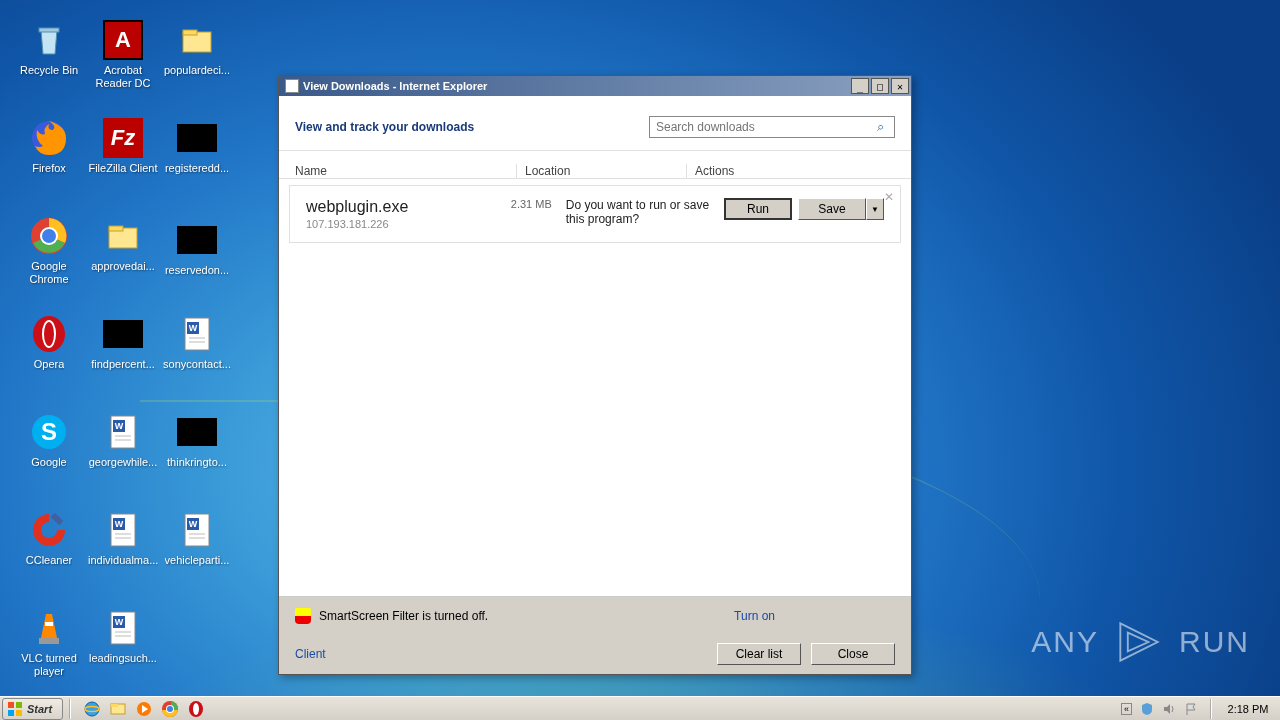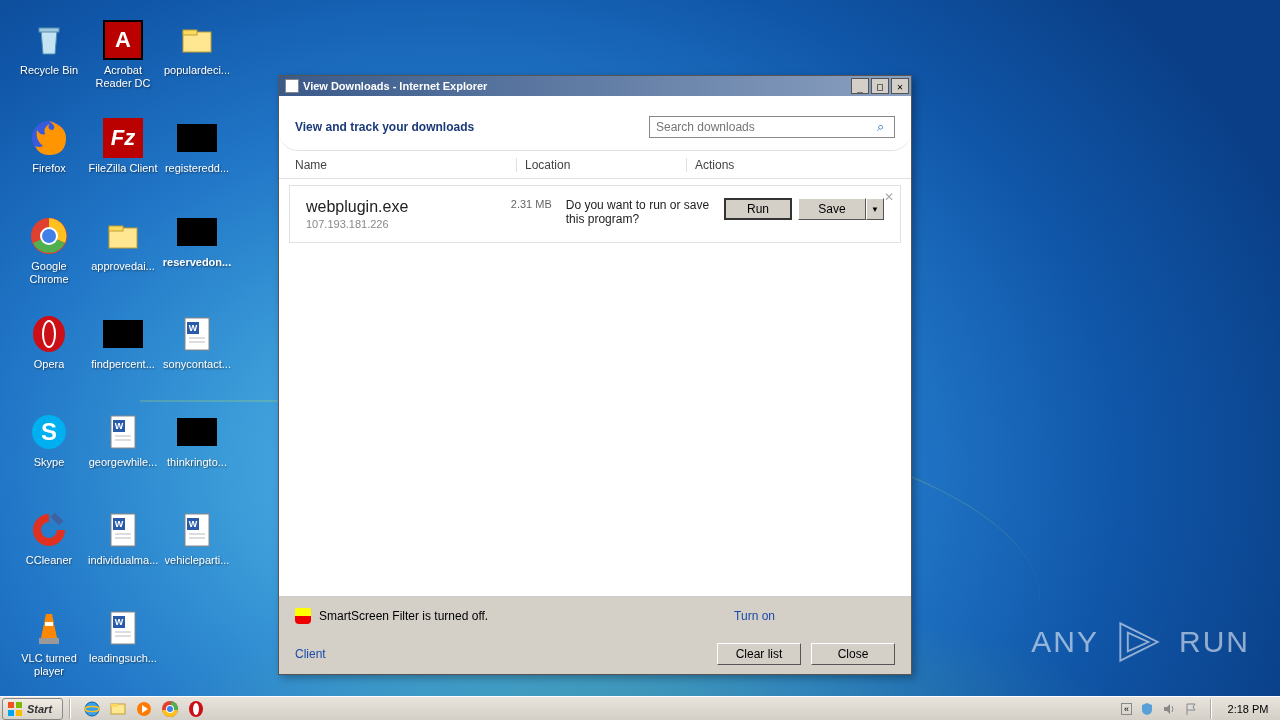--- a/index.html
+++ b/index.html
@@ -31,27 +31,27 @@
 .dialog {
   position: absolute; left: 278px; top: 75px; width: 634px; height: 600px;
   border: 1px solid #555; background: #fff; box-shadow: 3px 3px 8px rgba(0,0,0,0.3);
 }
 .titlebar { height: 20px; background: linear-gradient(to right, #3a5a8a, #8aa0c0); display:flex; align-items:center; padding:0 2px; }
 .titlebar-icon { width:14px; height:14px; background:#fff; margin:0 4px; border:1px solid #888; }
 .titlebar-text { color:#fff; font-size:11px; font-weight:bold; flex:1; }
 .winbtns { display:flex; gap:2px; }
 .winbtn { width:18px; height:16px; background:#d4d0c8; border:1px solid #555; font-size:10px; display:flex; align-items:center; justify-content:center; cursor:pointer; font-family:monospace; }
 
-.dialog-header { padding:20px 16px 12px 16px; display:flex; align-items:center; justify-content:space-between; border-bottom:1px solid #e0e0e0;border-radius:19px; }
+.dialog-header { padding:20px 16px 12px 16px; display:flex; align-items:center; justify-content:space-between; border-bottom:1px solid #e0e0e0; }
 .dialog-header .title { color:#1a3a7a; font-weight:bold; font-size:12px; }
 .searchbox { position:relative; width:246px; }
 .searchbox input { width:100%; height:22px; border:1px solid #888; padding:0 22px 0 6px; font-size:12px; color:#666; }
 .searchbox .sicon { position:absolute; right:4px; top:3px; width:14px; height:14px; color:#2a6aa8; font-size:13px; }
 
-.columns { display:flex; height:28px; border-bottom:1px solid #e0e0e0; align-items:center; color:#444; font-size:12px; }
+.columns { display:flex; height:28px; border-bottom:1px solid #e0e0e0; align-items:flex-end; color:#444; font-size:12px; }
 .col-name { width:238px; padding-left:16px; border-right:1px solid #e0e0e0; }
 .col-location { width:170px; padding-left:8px; border-right:1px solid #e0e0e0; }
 .col-actions { flex:1; padding-left:8px; }
 
 .download-row { display:flex; padding:12px 16px; border:1px solid #e0e0e0; margin:6px 10px; position:relative; align-items:flex-start; }
 .download-row .nm { width:218px; }
 .download-row .fname { font-size:16px; color:#222; }
 .download-row .src { font-size:11px; color:#888; margin-top:2px; }
 .download-row .size { width:60px; font-size:11px; color:#666; text-align:right; padding-right:14px; }
 .download-row .loc { width:170px; font-size:12px; color:#222; }
@@ -154,21 +154,21 @@
     </div>
     <div class="desktop-icon" style="position: absolute; left: 80px; top: 204px;">
       <div class="ico">
         <svg viewBox="0 0 40 40">
           <rect x="6" y="12" width="28" height="20" fill="#ffe690" stroke="#c0a030"></rect>
           <rect x="6" y="10" width="14" height="5" fill="#ffd860" stroke="#c0a030"></rect>
         </svg>
       </div>
       <div class="lbl">approvedai...</div>
     </div>
-    <div class="desktop-icon" style="position: absolute; left: 154px; top: 200px; font-weight: bold;">
+    <div class="desktop-icon" style="position: absolute; left: 154px; top: 208px;">
       <div class="ico">
         <div class="black-thumb"></div>
       </div>
       <div class="lbl">reservedon...</div>
     </div>
     <div class="desktop-icon" style="position: absolute; left: 6px; top: 302px;">
       <div class="ico">
         <svg viewBox="0 0 40 40">
           <ellipse cx="20" cy="20" rx="16" ry="18" fill="#cc0f16"></ellipse>
           <ellipse cx="20" cy="20" rx="7" ry="14" fill="#fff"></ellipse>
@@ -195,21 +195,21 @@
       </div>
       <div class="lbl">sonycontact...</div>
     </div>
     <div class="desktop-icon" style="position: absolute; left: 6px; top: 400px;">
       <div class="ico">
         <svg viewBox="0 0 40 40">
           <circle cx="20" cy="20" r="17" fill="#00aff0"></circle>
           <text x="20" y="28" font-size="24" fill="#fff" text-anchor="middle" font-weight="bold">S</text>
         </svg>
       </div>
-      <div class="lbl">Skype</div>
+      <div class="lbl">Google</div>
     </div>
     <div class="desktop-icon" style="position: absolute; left: 80px; top: 400px;">
       <div class="ico">
         <svg viewBox="0 0 40 40">
           <rect x="8" y="4" width="24" height="32" fill="#fff" stroke="#888"></rect>
           <rect x="10" y="8" width="12" height="12" fill="#2a5aaa"></rect>
           <text x="16" y="17" font-size="9" fill="#fff" text-anchor="middle" font-weight="bold">W</text>
           <line x1="12" y1="24" x2="28" y2="24" stroke="#bbb"></line>
           <line x1="12" y1="28" x2="28" y2="28" stroke="#bbb"></line>
         </svg>

